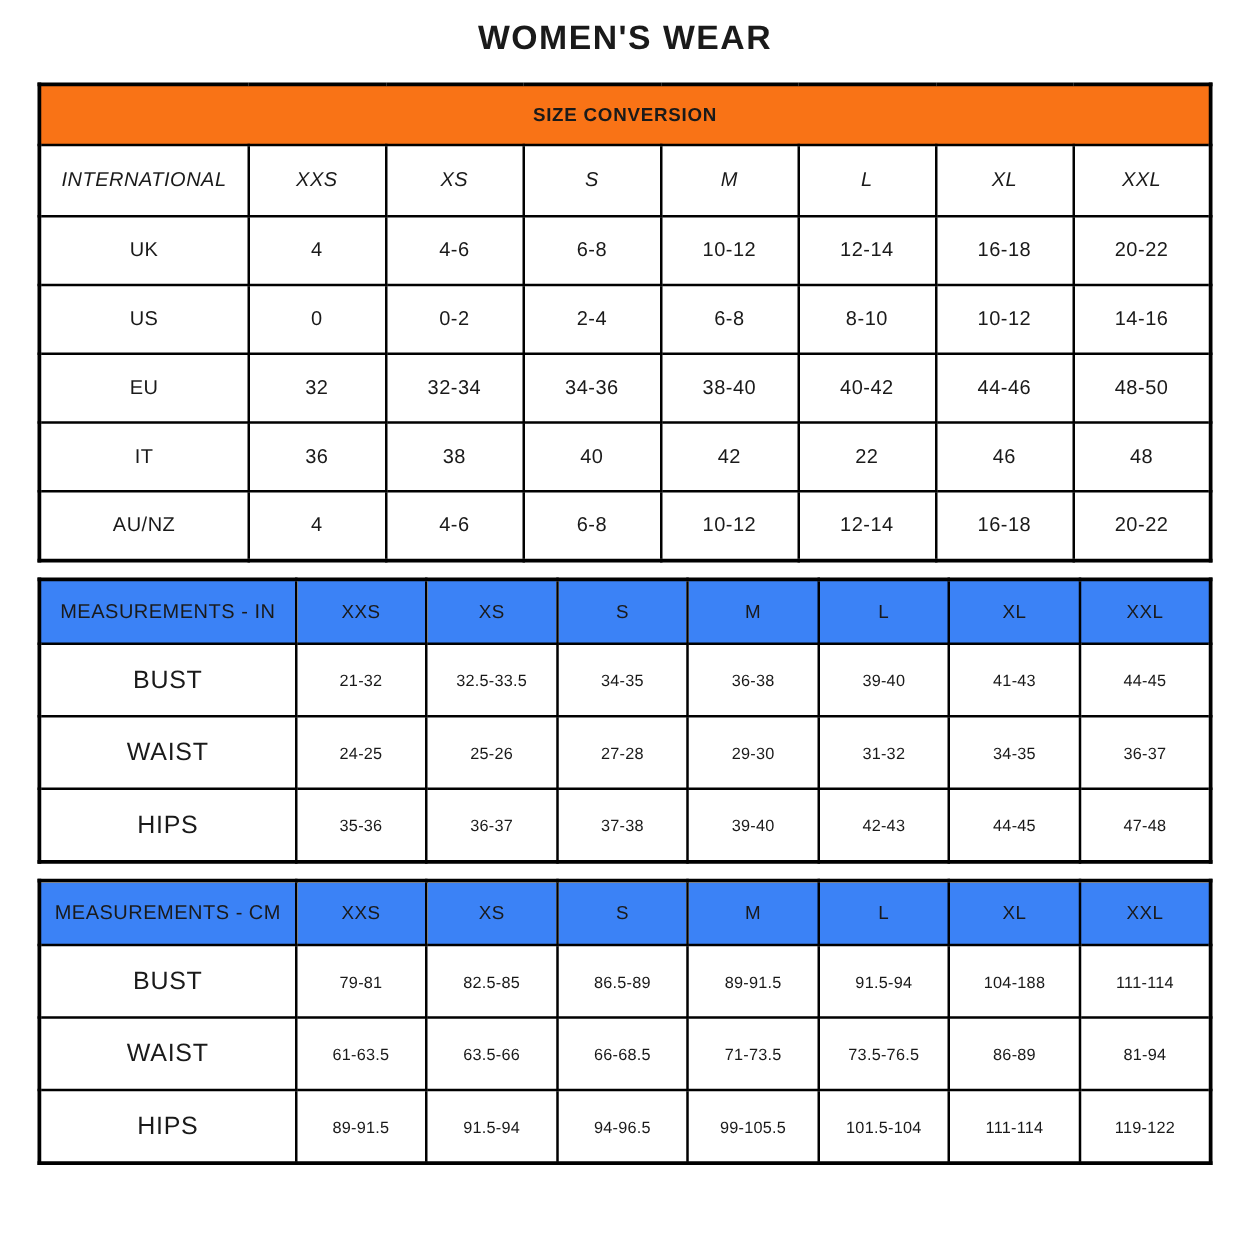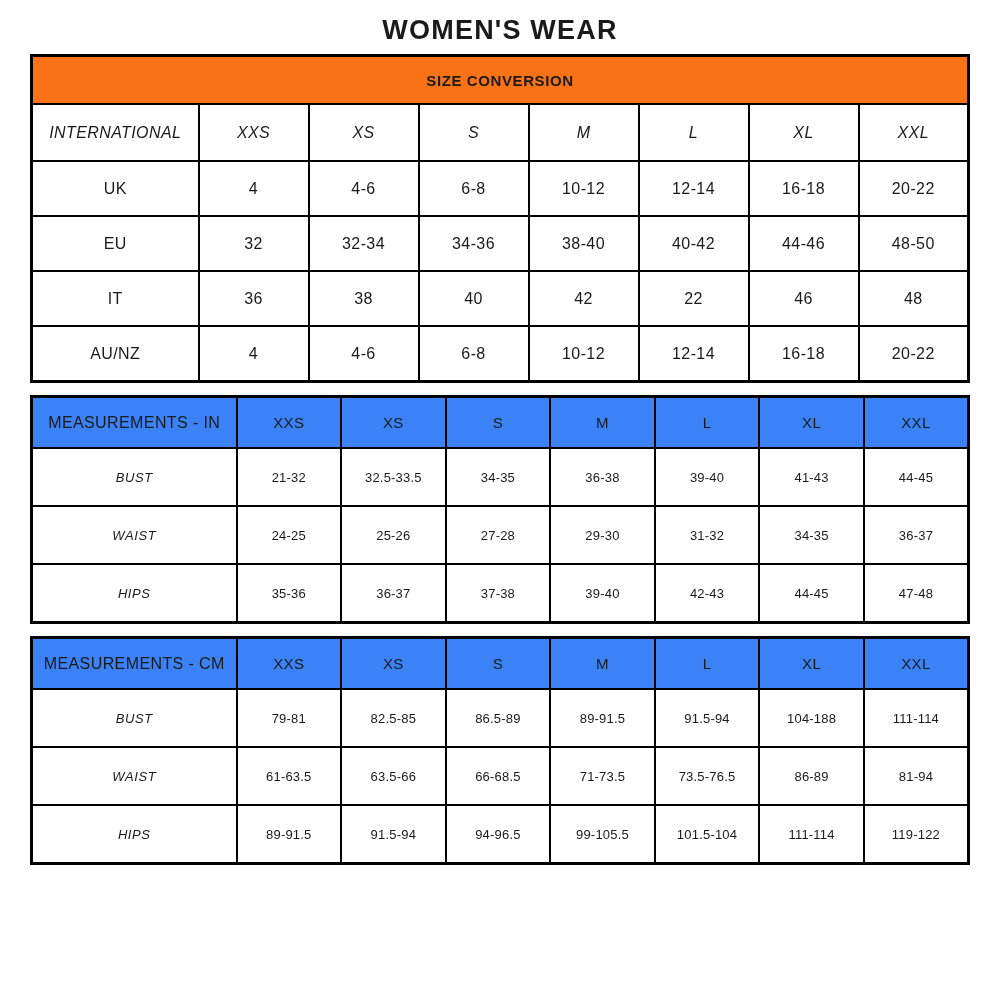--- a/index.html
+++ b/index.html
@@ -14,21 +14,21 @@
     width: 1000px;
     box-sizing: border-box;
     padding: 0 30px;
   }
   .page-title {
     text-align: center;
     font-size: 27px;
     font-weight: bold;
     letter-spacing: 1.2px;
     margin: 0;
-    padding: 15px 0 8px 0;
+    padding: 15px 0 20px 0;
   }
   table {
     border-collapse: collapse;
     table-layout: fixed;
     width: 940px;
     border: 3px solid #000;
     margin: 0 0 12px 0;
   }
   td {
     border: 2px solid #000;
@@ -68,23 +68,22 @@
   }
   .tm .head-row td.lbl {
     font-size: 16px;
   }
   .tm .data-row td {
     height: 56px;
     font-size: 13px;
     letter-spacing: 0.2px;
   }
   .tm .data-row td.lbl {
-    font-size: 13px;
+    font-size: 20px;
     letter-spacing: 0.6px;
-    font-style: italic;
   }
 </style>
 </head>
 <body>
 
 <div class="page">
 
   <h1 class="page-title">WOMEN'S WEAR</h1>
 
   <table class="t1">
@@ -114,20 +113,30 @@
       </tr>
       <tr class="data-row">
         <td class="lbl">UK</td>
         <td>4</td>
         <td>4-6</td>
         <td>6-8</td>
         <td>10-12</td>
         <td>12-14</td>
         <td>16-18</td>
         <td>20-22</td>
+      </tr>
+      <tr class="data-row">
+        <td class="lbl">US</td>
+        <td>0</td>
+        <td>0-2</td>
+        <td>2-4</td>
+        <td>6-8</td>
+        <td>8-10</td>
+        <td>10-12</td>
+        <td>14-16</td>
       </tr>
       <tr class="data-row">
         <td class="lbl">EU</td>
         <td>32</td>
         <td>32-34</td>
         <td>34-36</td>
         <td>38-40</td>
         <td>40-42</td>
         <td>44-46</td>
         <td>48-50</td>

